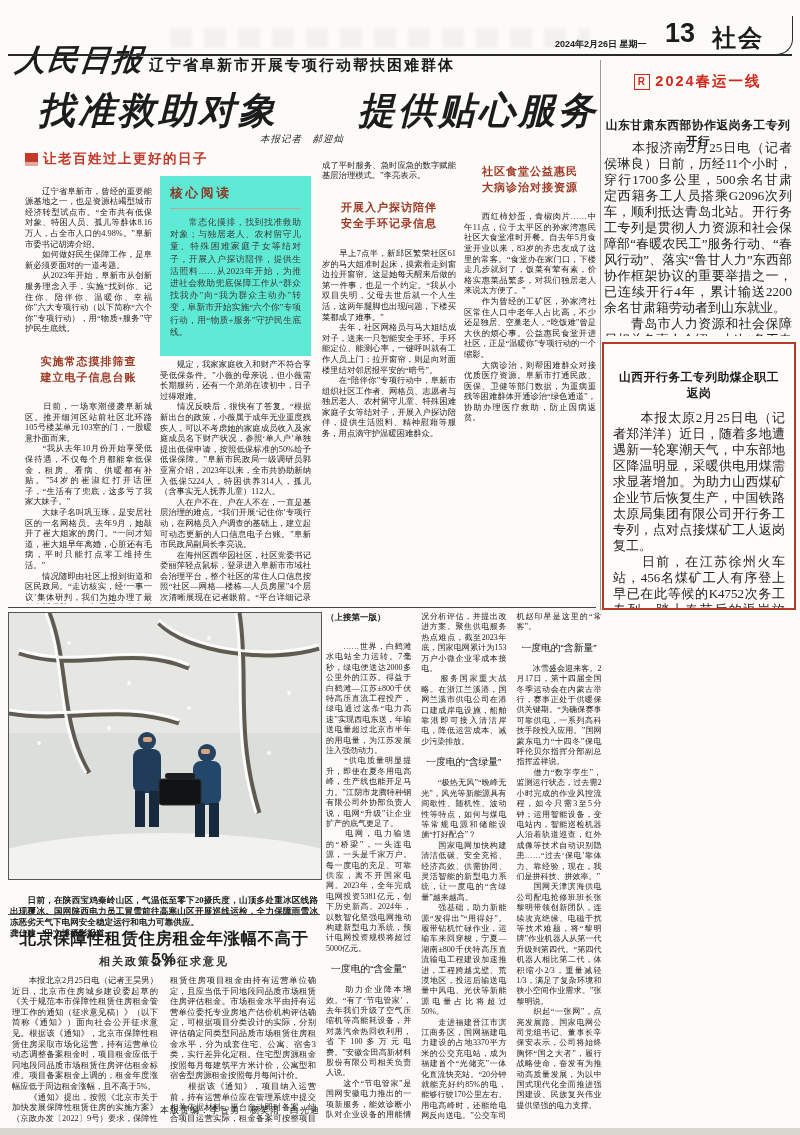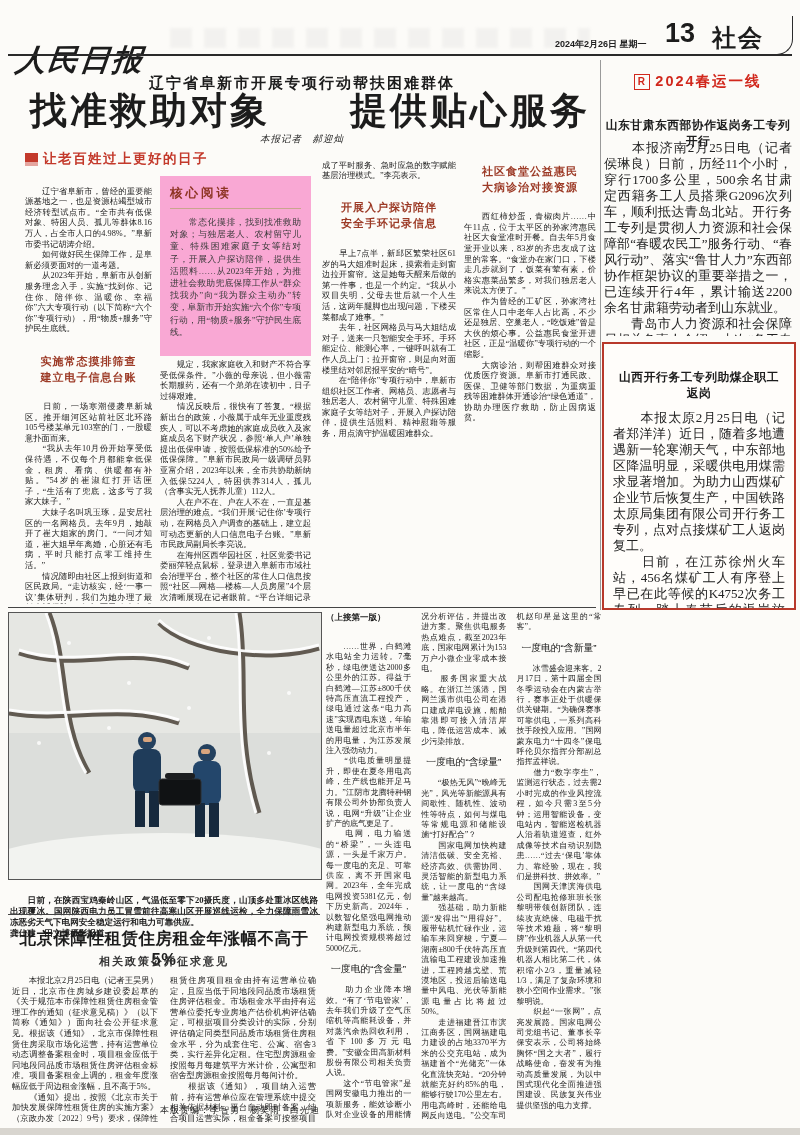--- a/index.html
+++ b/index.html
@@ -23,21 +23,21 @@
             letter-spacing:3px;text-align:center;white-space:nowrap;}
   .byline{font-size:9.5px;text-align:center;letter-spacing:1px;}
   .tagline{display:flex;align-items:center;gap:5px;color:#c3392b;
            font-family:"Liberation Sans","DejaVu Sans",sans-serif;font-weight:700;font-size:13.5px;letter-spacing:1.5px;}
   .tagicon{width:13px;height:13px;background:#c3392b;display:inline-block;
            box-shadow:inset 0 -4px 0 rgba(255,255,255,.55), inset 0 -7px 0 rgba(195,57,43,1);}
   .bt{font-size:8.3px;line-height:10.6px;text-align:justify;white-space:pre-line;color:#222;}
   .colbox{overflow:hidden;}
   .redsub{font-family:"Liberation Sans","DejaVu Sans",sans-serif;font-weight:700;font-size:11px;
           line-height:16px;color:#9c3a26;text-align:center;white-space:pre-line;margin:7px 0;letter-spacing:1px;}
-  .corebox{background:#f9a8d4;padding:9px 10px;}
+  .corebox{background:#5eead4;padding:9px 10px;}
   .coretitle{font-family:"Liberation Sans","DejaVu Sans",sans-serif;font-weight:700;font-size:12.5px;
              color:#8e3524;letter-spacing:3px;padding-bottom:6px;border-bottom:1px solid #c9a58d;margin-bottom:7px;}
   .corebody{font-size:8.8px;line-height:12.2px;font-weight:400;color:#3a3a3a;text-align:justify;white-space:pre-line;}
   
   .vrule{background:#9a9a9a;width:1px;}
   .cy-label{display:flex;align-items:center;justify-content:center;gap:5px;color:#d1271c;
             font-family:"Liberation Sans","DejaVu Sans",sans-serif;font-weight:700;font-size:14.5px;letter-spacing:2px;}
   .cy-icon{width:14px;height:14px;border:1.6px solid #d1271c;color:#d1271c;font-size:10px;line-height:13px;
            text-align:center;font-weight:700;font-family:"Liberation Sans",sans-serif;}
   .sb-title{font-family:"Liberation Sans","DejaVu Sans",sans-serif;font-weight:700;font-size:11.8px;
@@ -70,22 +70,22 @@
 <div class="page">
 
   <div class="abs bleed" style="left:170px;top:28px;width:420px;height:20px;"></div>
   <div class="abs mast-logo" style="left:16px;top:40px;">人民日报</div>
   <div class="abs mast-date" style="left:555px;top:38px;">2024年2月26日  星期一</div>
   <div class="abs mast-pn" style="left:665px;top:18px;">13</div>
   <div class="abs mast-sec" style="left:712px;top:22px;">社会</div>
   <div class="abs hrule" style="left:8px;top:54px;width:784px;height:2px;"></div>
   <div class="abs bracket" style="left:760px;top:16px;width:32px;height:38px;"></div>
 
-  <div class="abs kicker" style="left:8px;top:74px;width:588px;">辽宁省阜新市开展专项行动帮扶困难群体</div>
-  <div class="abs headline" style="left:16px;top:86px;width:588px;">找准救助对象　　提供贴心服务</div>
+  <div class="abs kicker" style="left:8px;top:56px;width:588px;">辽宁省阜新市开展专项行动帮扶困难群体</div>
+  <div class="abs headline" style="left:24px;top:86px;width:588px;font-style:italic;">找准救助对象　　提供贴心服务</div>
   <div class="abs byline" style="left:8px;top:133px;width:588px;font-style:italic;">本报记者　郝迎灿</div>
 
   <div class="abs tagline" style="left:25px;top:150px;">
     <span class="tagicon"></span>
     <span>让老百姓过上更好的日子</span>
   </div>
 
   <div class="abs bt colbox" style="left:25px;top:176px;width:127px;height:428px;">
     <div>　　辽宁省阜新市，曾经的重要能源基地之一，也是资源枯竭型城市经济转型试点市。“全市共有低保对象、特困人员、孤儿等群体8.16万人，占全市人口的4.98%。”阜新市委书记胡涛介绍。
 　　如何做好民生保障工作，是阜新必须要面对的一道考题。

